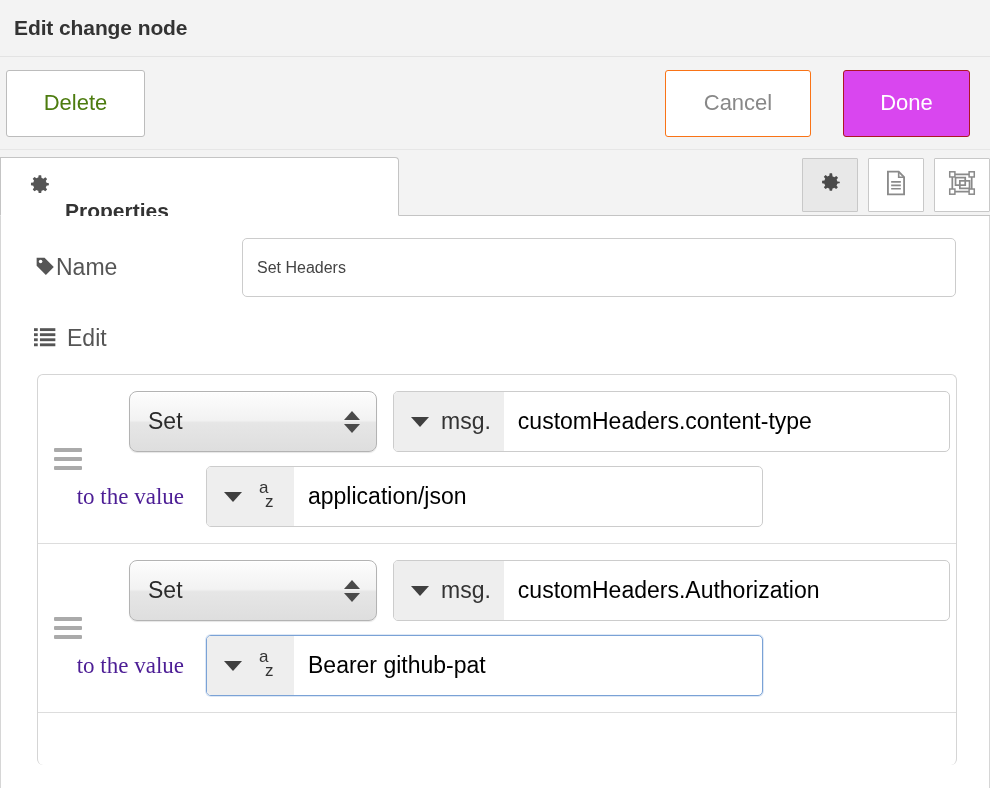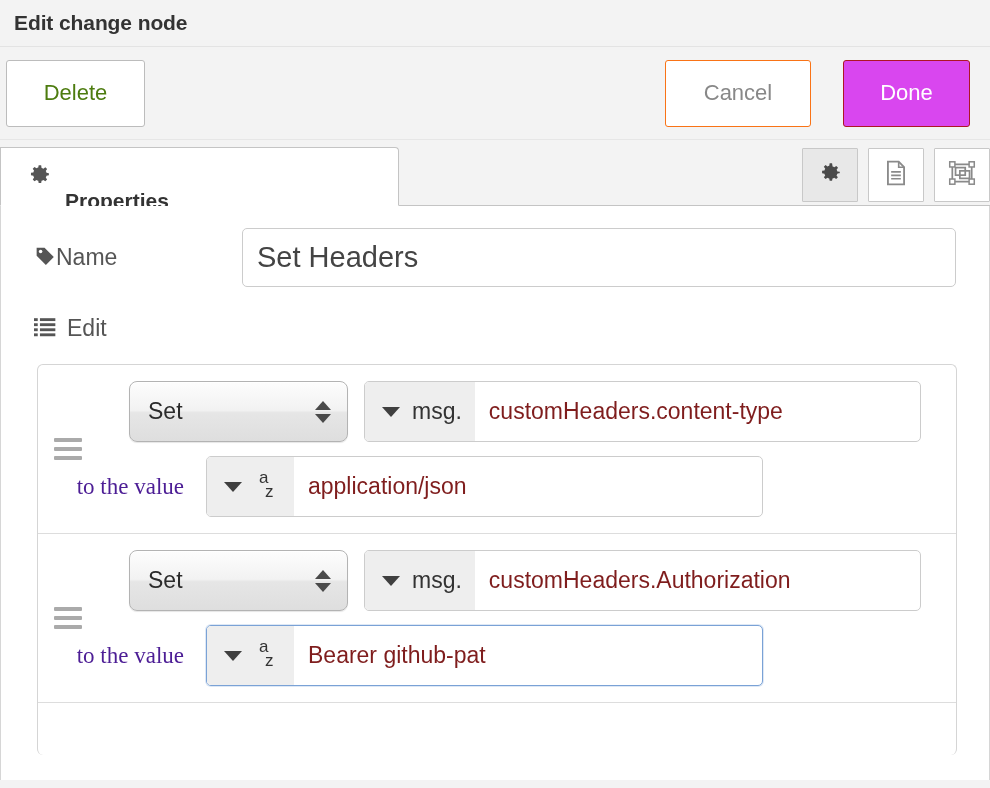--- a/index.html
+++ b/index.html
@@ -19,21 +19,21 @@
   .dialog {
     position: relative;
     width: 990px;
     height: 788px;
     background: #f3f3f3;
     box-sizing: border-box;
   }
 
   
   .titlebar {
-    height: 47px;
+    height: 57px;
     background: #f3f3f3;
     border-bottom: 1px solid #e3e3e3;
     display: flex;
     align-items: center;
     padding: 12px 14px;
     box-sizing: border-box;
   }
   .titlebar-text {
     font-size: 21px;
     font-weight: bold;
@@ -174,21 +174,21 @@
     font-size: 23px;
     color: #555555;
   }
   .name-input {
     width: 714px;
     height: 59px;
     border: 1px solid #cccccc;
     border-radius: 5px;
     background: #ffffff;
     font-family: "Liberation Sans", sans-serif;
-    font-size: 29px;
+    font-size: 16px;
     color: #444444;
     padding: 0 14px;
     box-sizing: border-box;
     outline: none;
   }
 
   .rules-heading {
     display: flex;
     align-items: center;
     gap: 11px;
@@ -239,21 +239,21 @@
   .rule-line {
     display: flex;
     align-items: center;
     padding-left: 91px;
   }
   .rule-line + .rule-line { margin-top: 14px; }
 
   
   .op-select {
     position: relative;
-    width: 219px;
+    width: 248px;
     height: 61px;
     border: 1px solid #b3b3b3;
     border-radius: 8px;
     background: linear-gradient(to bottom, #fdfdfd 0%, #f2f2f2 48%, #e6e6e6 52%, #dedede 100%);
     box-shadow: 0 1px 1px rgba(0,0,0,0.10), inset 0 1px 0 #ffffff;
     box-sizing: border-box;
     display: flex;
     align-items: center;
     cursor: pointer;
   }
@@ -342,21 +342,21 @@
   .ti-az .az-a { position: absolute; left: 5px;  top: -2px; }
   .ti-az .az-z { position: absolute; left: 11px; top: 12px; }
 
   .ti-value {
     flex: 1;
     border: none;
     outline: none;
     background: transparent;
     font-family: "Liberation Sans", sans-serif;
     font-size: 23px;
-    color: #7f1d1d;
+    color: #000000;
     padding: 0 0 0 14px;
     min-width: 0;
   }
 
   .rule-prop   { width: 557px; }
   .rule-valbox { width: 557px; }
 
   .rule-inner { position: relative; }
 
   .partial-rule {

